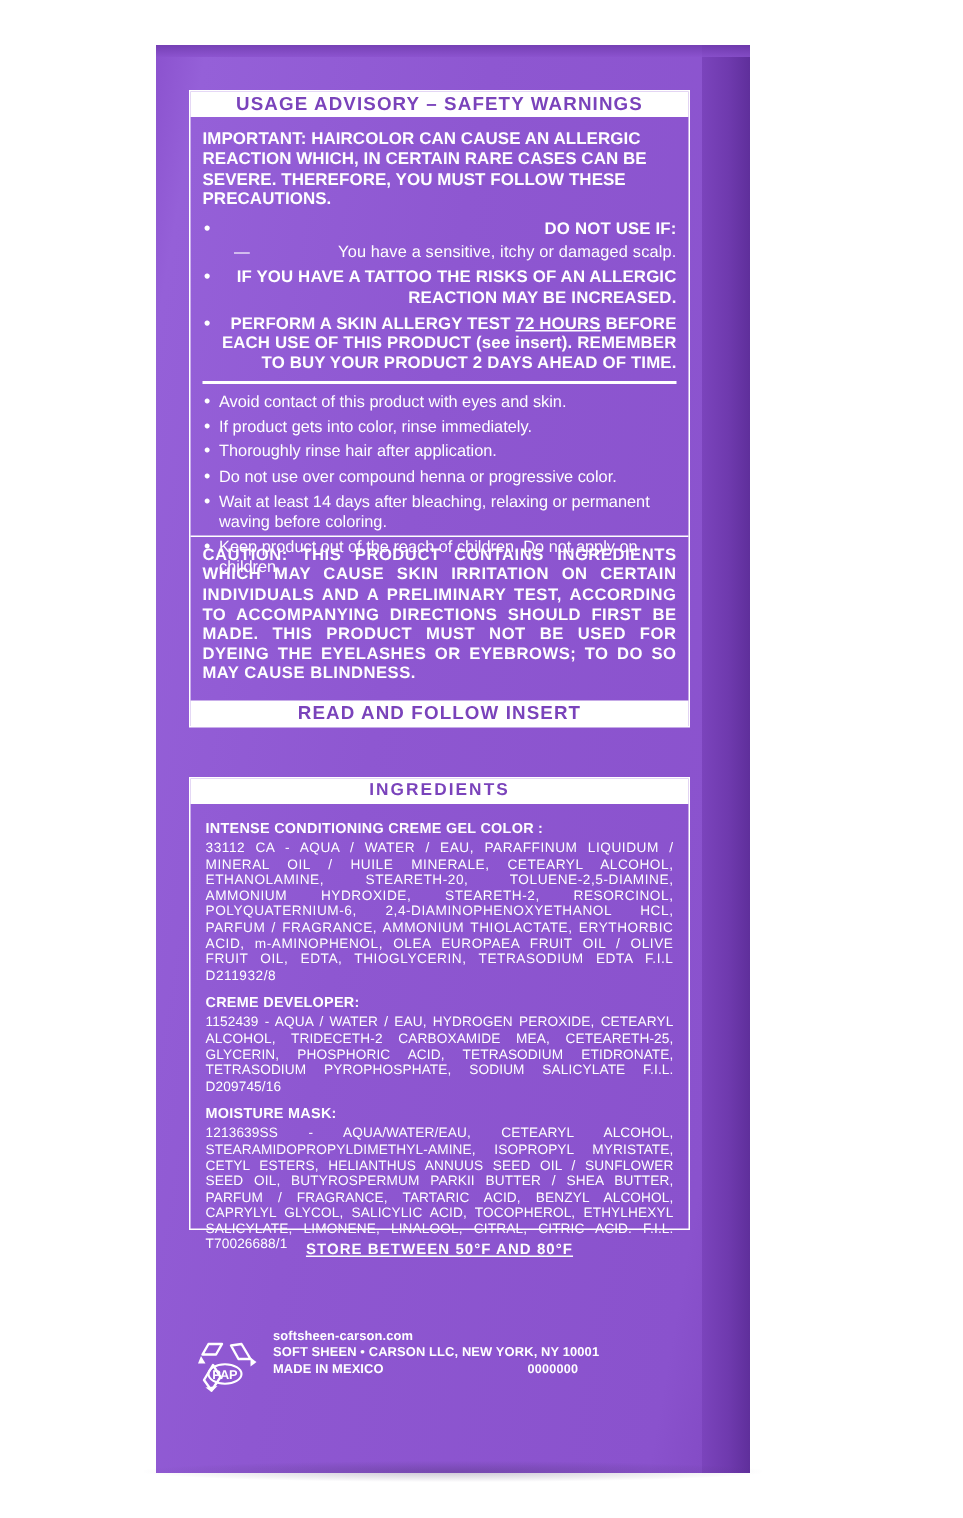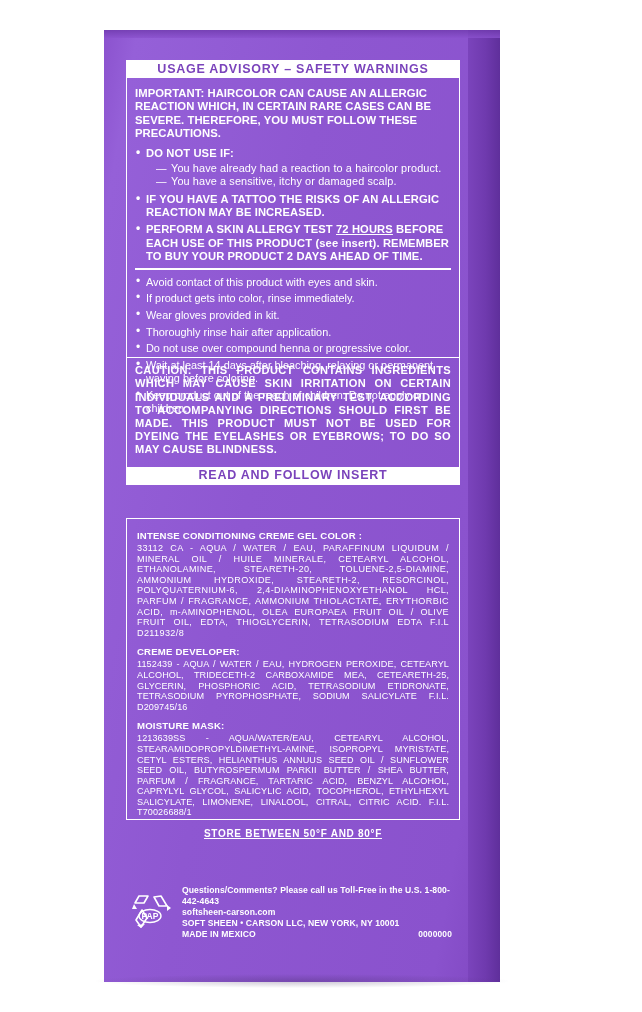--- a/index.html
+++ b/index.html
@@ -78,21 +78,21 @@
     position: relative;
     padding-left: 11px;
     font-size: 11.2px; line-height: 13.2px;
     margin-bottom: 4px;
   }
   ul.bullets > li::before {
     content: "•";
     position: absolute; left: 1px; top: -1px;
     font-size: 12px;
   }
-  ul.bullets > li.b-bold { font-weight: bold; letter-spacing: .01em; }
+  ul.bullets > li.b-bold { font-weight: bold; letter-spacing: .01em; text-align: right; }
   ul.sub { list-style: none; margin: 2px 0 2px 0; padding: 0 0 0 10px; font-weight: normal; }
   ul.sub > li {
     position: relative; padding-left: 15px;
     font-size: 10.9px; line-height: 13.6px; font-weight: normal;
   }
   ul.sub > li::before {
     content: "—"; position: absolute; left: 0; top: 0; font-size: 10.5px;
   }
   .u { text-decoration: underline; }
   .thin { font-weight: bold; }
@@ -172,49 +172,48 @@
   <div class="panel" id="advisory">
     <div class="bar">USAGE ADVISORY – SAFETY WARNINGS</div>
 
     <div class="body">
       <div class="p-strong">IMPORTANT: HAIRCOLOR CAN CAUSE AN ALLERGIC REACTION WHICH, IN CERTAIN RARE CASES CAN BE SEVERE. THEREFORE, YOU MUST FOLLOW THESE PRECAUTIONS.</div>
 
       <ul class="bullets">
         <li class="b-bold">
           <span>DO NOT USE IF:</span>
           <ul class="sub">
-            <li>You have already had a reaction to a haircolor product.</li>
             <li>You have a sensitive, itchy or damaged scalp.</li>
           </ul>
         </li>
         <li class="b-bold">IF YOU HAVE A TATTOO THE RISKS OF AN ALLERGIC REACTION MAY BE INCREASED.</li>
         <li class="b-bold">
           PERFORM A SKIN ALLERGY TEST <span class="u">72 HOURS</span> BEFORE EACH USE OF THIS PRODUCT <span class="thin">(see insert)</span>. REMEMBER TO BUY YOUR PRODUCT 2 DAYS AHEAD OF TIME.
         </li>
       </ul>
 
       <div class="divider"></div>
 
       <ul class="bullets light">
         <li>Avoid contact of this product with eyes and skin.</li>
         <li>If product gets into color, rinse immediately.</li>
-        <li>Wear gloves provided in kit.</li>
         <li>Thoroughly rinse hair after application.</li>
         <li>Do not use over compound henna or progressive color.</li>
         <li>Wait at least 14 days after bleaching, relaxing or permanent waving before coloring.</li>
         <li>Keep product out of the reach of children. Do not apply on children.</li>
       </ul>
     </div>
 
     <div class="caution" style="position:absolute; left:0; right:0; bottom:22px;">CAUTION: THIS PRODUCT CONTAINS INGREDIENTS WHICH MAY CAUSE SKIN IRRITATION ON CERTAIN INDIVIDUALS AND A PRELIMINARY TEST, ACCORDING TO ACCOMPANYING DIRECTIONS SHOULD FIRST BE MADE. THIS PRODUCT MUST NOT BE USED FOR DYEING THE EYELASHES OR EYEBROWS; TO DO SO MAY CAUSE BLINDNESS.</div>
 
     <div class="bar read-bar">READ AND FOLLOW INSERT</div>
   </div>
 
   <div class="panel" id="ingredients">
+    <div class="bar small">INGREDIENTS</div>
 
     <div class="body">
       <div class="ing-title">INTENSE CONDITIONING CREME GEL COLOR  :</div>
       <div class="ing-text wide">33112 CA - AQUA / WATER / EAU, PARAFFINUM LIQUIDUM / MINERAL OIL / HUILE MINERALE, CETEARYL ALCOHOL, ETHANOLAMINE, STEARETH-20, TOLUENE-2,5-DIAMINE, AMMONIUM HYDROXIDE, STEARETH-2, RESORCINOL, POLYQUATERNIUM-6, 2,4-DIAMINOPHENOXYETHANOL HCL, PARFUM / FRAGRANCE, AMMONIUM THIOLACTATE, ERYTHORBIC ACID, m-AMINOPHENOL, OLEA EUROPAEA FRUIT OIL / OLIVE FRUIT OIL, EDTA, THIOGLYCERIN, TETRASODIUM EDTA F.I.L D211932/8</div>
 
       <div class="ing-title">CREME DEVELOPER:</div>
       <div class="ing-text">1152439  - AQUA / WATER / EAU, HYDROGEN PEROXIDE, CETEARYL ALCOHOL, TRIDECETH-2 CARBOXAMIDE MEA, CETEARETH-25, GLYCERIN, PHOSPHORIC ACID, TETRASODIUM ETIDRONATE, TETRASODIUM PYROPHOSPHATE, SODIUM SALICYLATE F.I.L. D209745/16</div>
 
       <div class="ing-title">MOISTURE MASK:</div>
       <div class="ing-text">1213639SS - AQUA/WATER/EAU, CETEARYL ALCOHOL, STEARAMIDOPROPYLDIMETHYL-AMINE, ISOPROPYL MYRISTATE, CETYL ESTERS, HELIANTHUS ANNUUS SEED OIL / SUNFLOWER SEED OIL, BUTYROSPERMUM PARKII BUTTER / SHEA BUTTER, PARFUM / FRAGRANCE, TARTARIC ACID, BENZYL ALCOHOL, CAPRYLYL GLYCOL, SALICYLIC ACID, TOCOPHEROL, ETHYLHEXYL SALICYLATE, LIMONENE, LINALOOL, CITRAL, CITRIC ACID. F.I.L. T70026688/1</div>
@@ -235,23 +234,20 @@
           <g fill="#ffffff">
             <polygon points="8,20 6,25 11,25"></polygon>
             <polygon points="41,21 45,24 41,27"></polygon>
             <polygon points="15,44 11,41 19,40"></polygon>
           </g>
           <ellipse cx="24" cy="32" rx="11" ry="6.5" fill="none" stroke="#ffffff" stroke-width="1.4"></ellipse>
           <text x="24" y="35" font-family="Liberation Sans, sans-serif" font-size="8.5" font-weight="bold" fill="#ffffff" text-anchor="middle">PAP</text>
         </svg>
       </div>
       <div class="footer-text">
-        <div class="f-line b">
-          <span>Questions/Comments? Please call us Toll-Free in the U.S. 1-800-442-4643</span>
-        </div>
         <div class="f-line b">softsheen-carson.com</div>
         <div class="f-line b">
           <span>SOFT SHEEN • CARSON LLC, NEW YORK, NY 10001</span>
         </div>
         <div class="f-line b">
           <span>MADE IN MEXICO</span>
           <span class="f-code f-right">0000000</span>
         </div>
       </div>
     </div>

